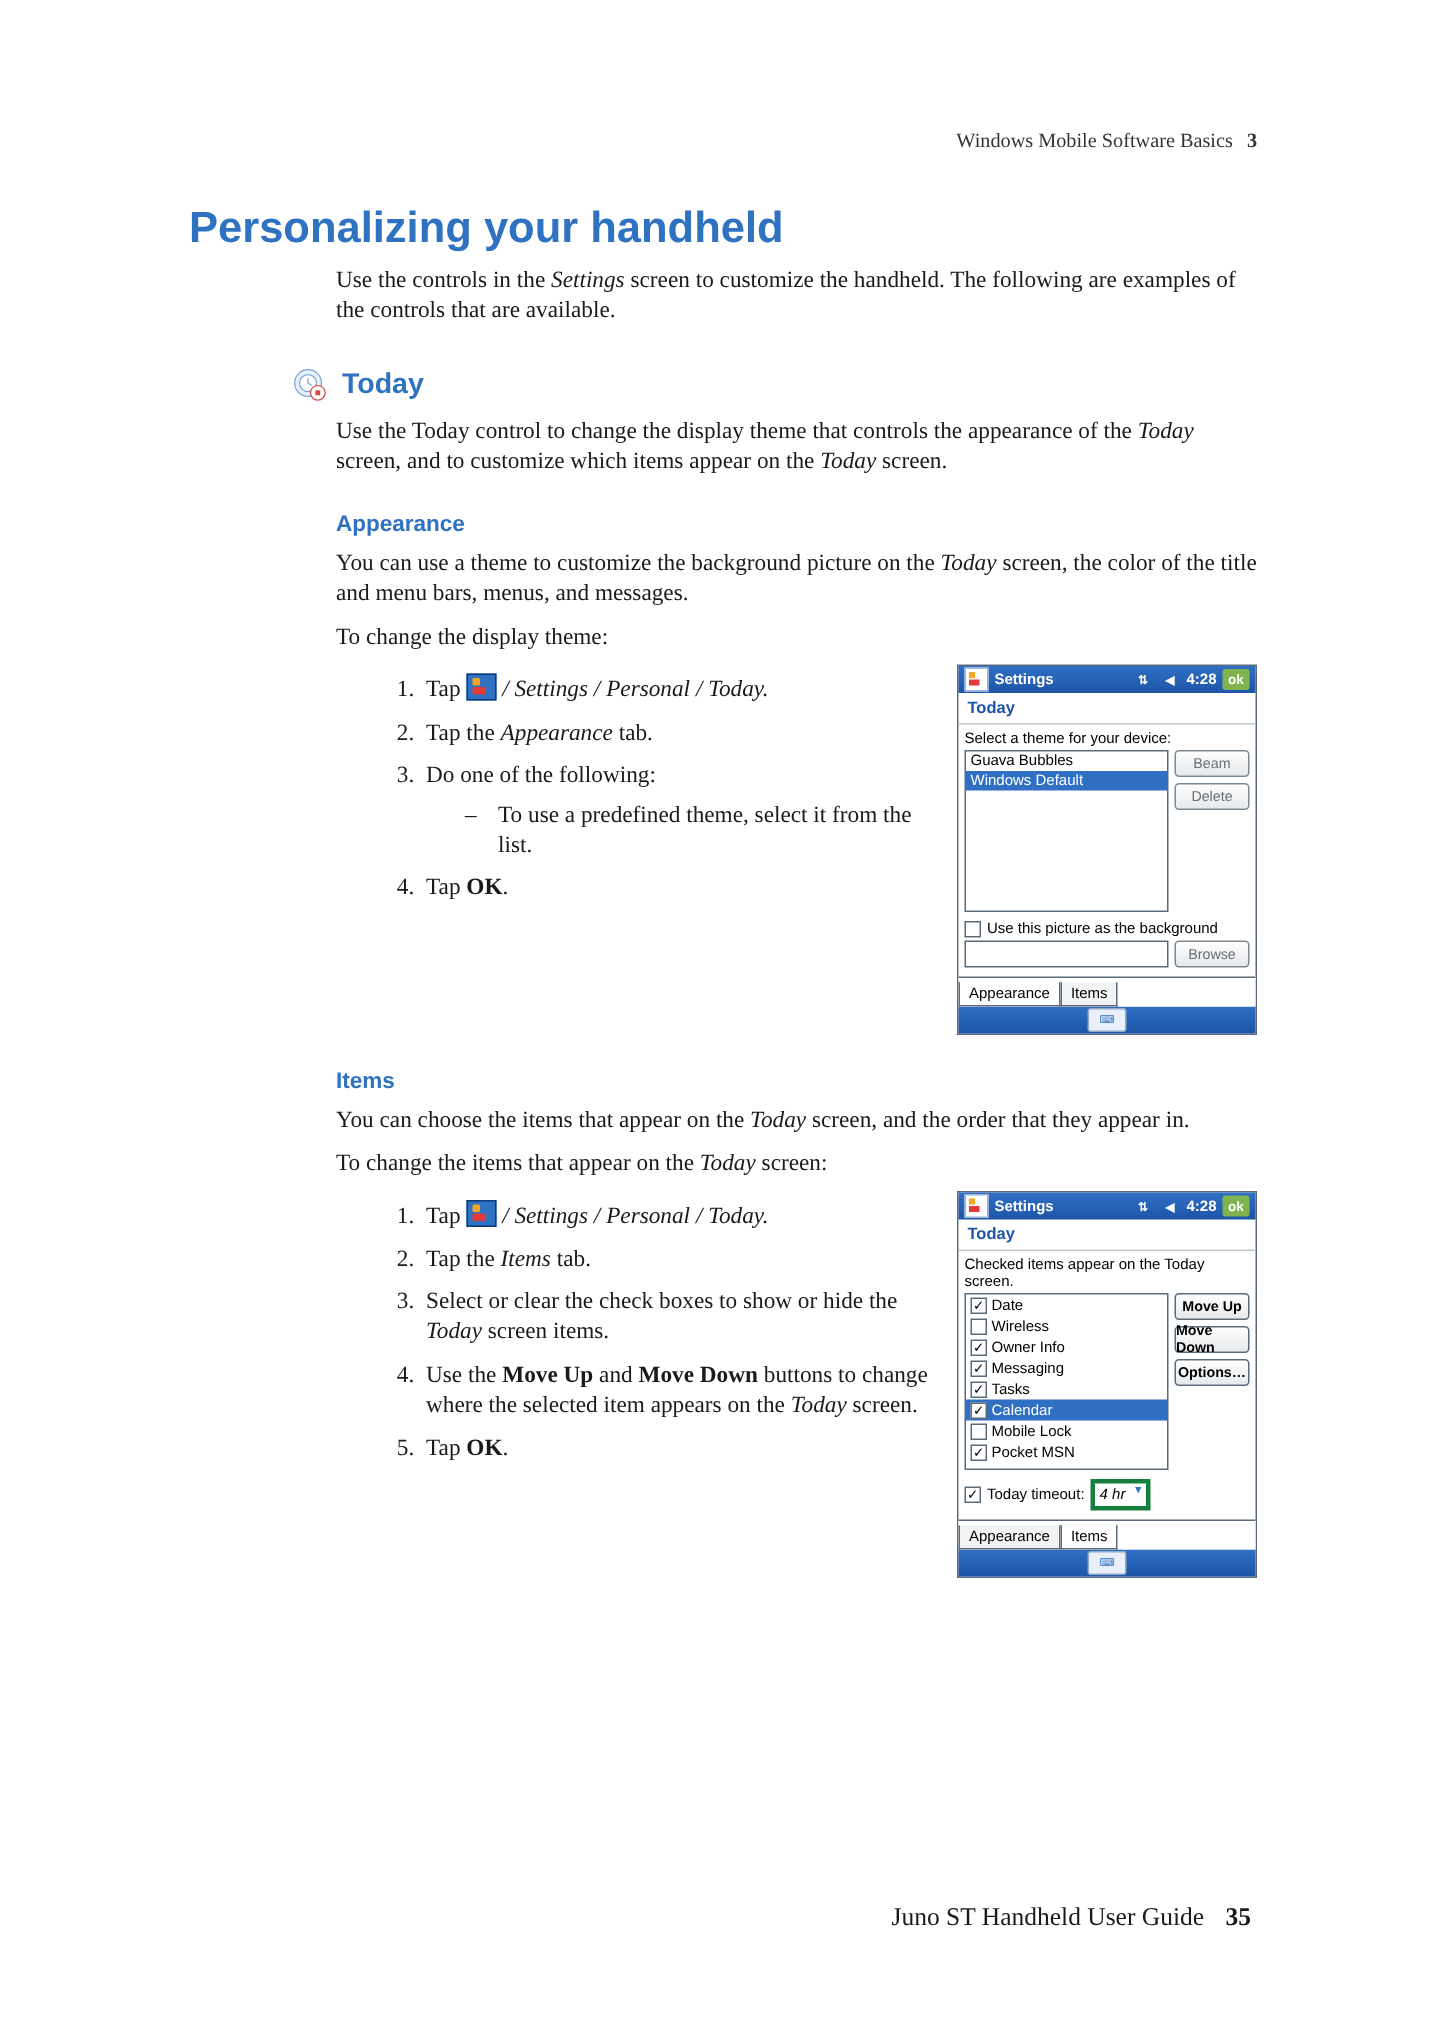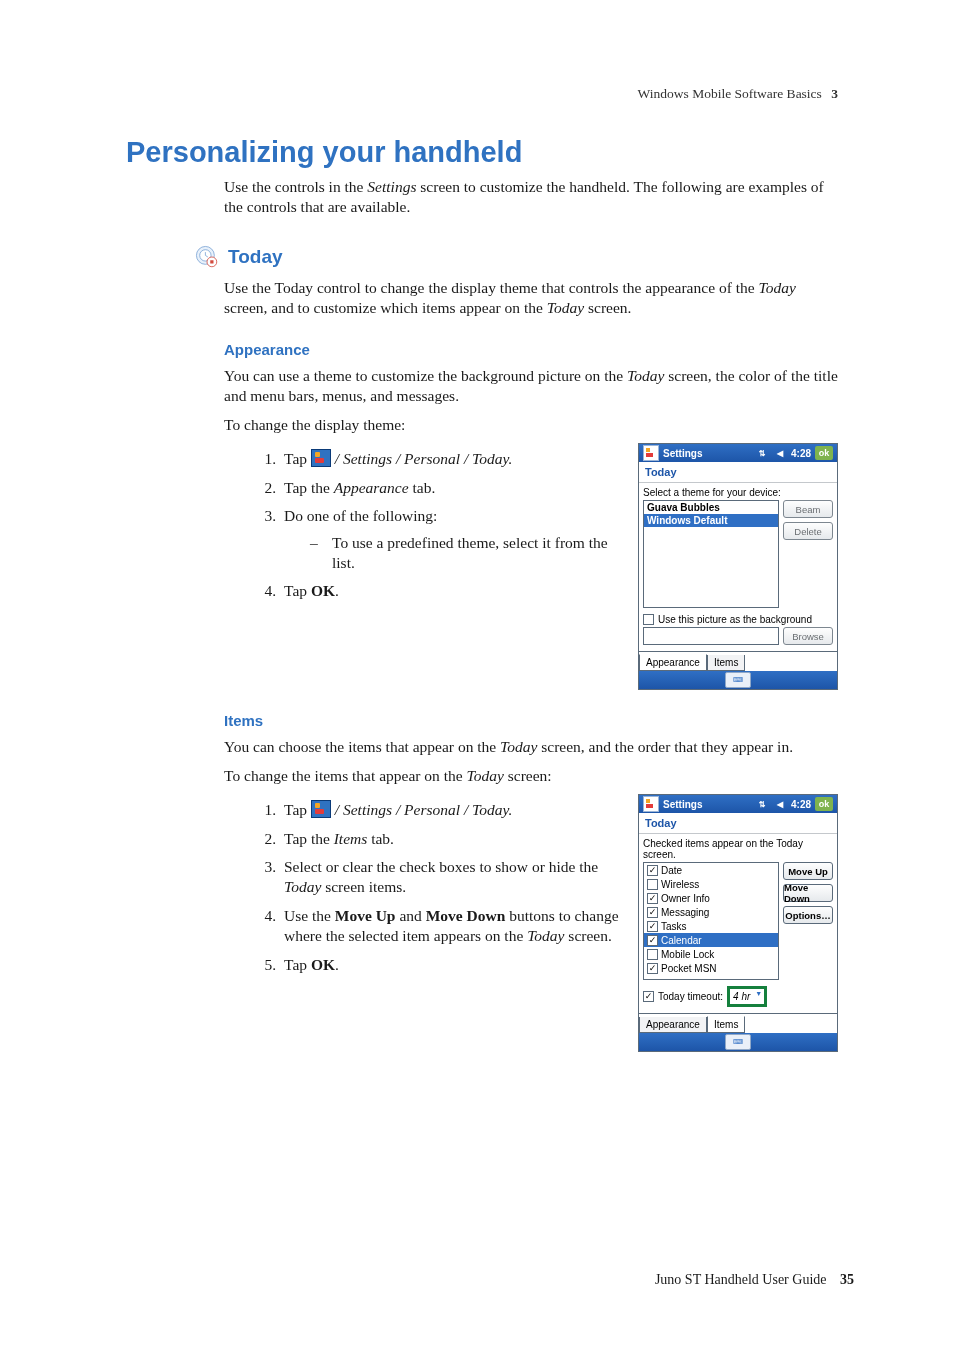--- a/index.html
+++ b/index.html
@@ -203,21 +203,20 @@
     gap: 4px;
     align-items: flex-start;
   }
   .wm-listbox {
     flex: 1;
     height: 106px;
     border: 1px solid #5a6a7a;
     background: #fff;
     overflow: hidden;
     font-size: 10px;
-    font-weight: bold;
   }
   .wm-listbox .item {
     padding: 1px 3px;
     white-space: nowrap;
   }
   .wm-listbox .item.selected {
     background: #2f6fc4;
     color: #fff;
   }
   .wm-btn-col {
@@ -356,22 +355,22 @@
     position: absolute;
     right: 2px;
     top: 1px;
     font-size: 7px;
     color: #2f6fc4;
   }
 
   .footer {
     position: absolute;
     bottom: 62px;
-    right: 100px;
-    font-size: 14px;
+    right: 120px;
+    font-size: 17px;
     margin-left: 40px;
   }
   .footer .pnum { font-weight: bold; margin-left: 10px; }
 </style>
 </head>
 <body>
 
 <div class="page">
 
   <div class="running-header">

